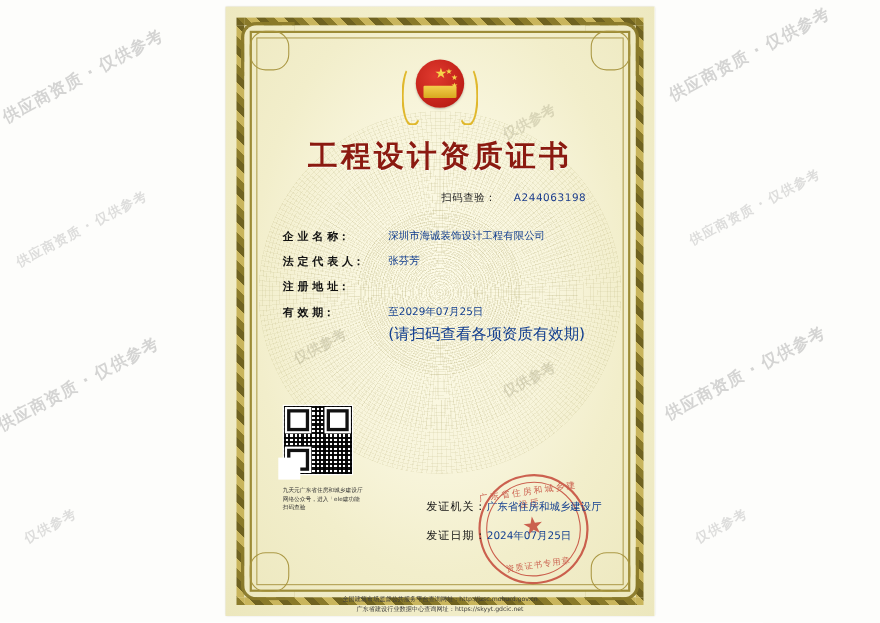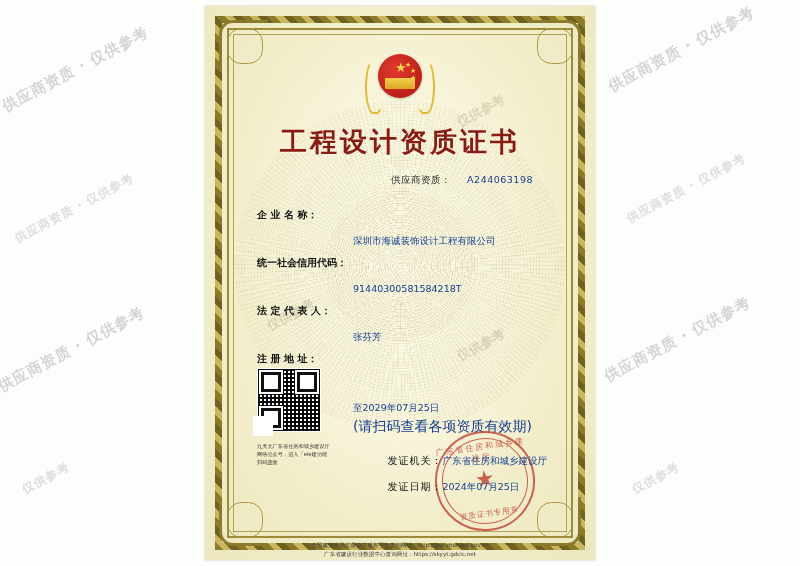--- a/index.html
+++ b/index.html
@@ -147,21 +147,20 @@
     letter-spacing:0px;
     color:#111;
     white-space:nowrap;
   }
   .value{
     flex:1;
     color:#123e8f;
     font-size:9.5px;
     line-height:13px;
     word-break:break-all;
-    margin-top:26px;
   }
   .sub{
     margin-left:96px;
     font-size:14px;color:#123e8f;
     margin-top:-5px;margin-bottom:8px;
   }
 
   
   .qr{
     position:absolute;left:52px;top:362px;
@@ -289,34 +288,30 @@
       <div class="star s3">★</div>
       <div class="star s4">★</div>
       <div class="gate"></div>
       <div class="wheat-l"></div>
       <div class="wheat-r"></div>
     </div>
 
     <div class="title">工程设计资质证书</div>
 
     <div class="cert-no">
-      <b>供应商资质：</b><span class="val">A244063198</span>
+      <b>扫码查验：</b><span class="val">A244063198</span>
     </div>
 
     <div class="fields">
 
       <div class="row">
         <div class="label">企 业 名 称：</div>
         <div class="value">深圳市海诚装饰设计工程有限公司</div>
       </div>
 
-      <div class="row">
-        <div class="label">统一社会信用代码：</div>
-        <div class="value">91440300581584218T</div>
-      </div>
 
       <div class="row">
         <div class="label">法 定 代 表 人：</div>
         <div class="value">张芬芳</div>
       </div>
 
       <div class="row">
         <div class="label">注 册 地 址：</div>
       </div>
 

